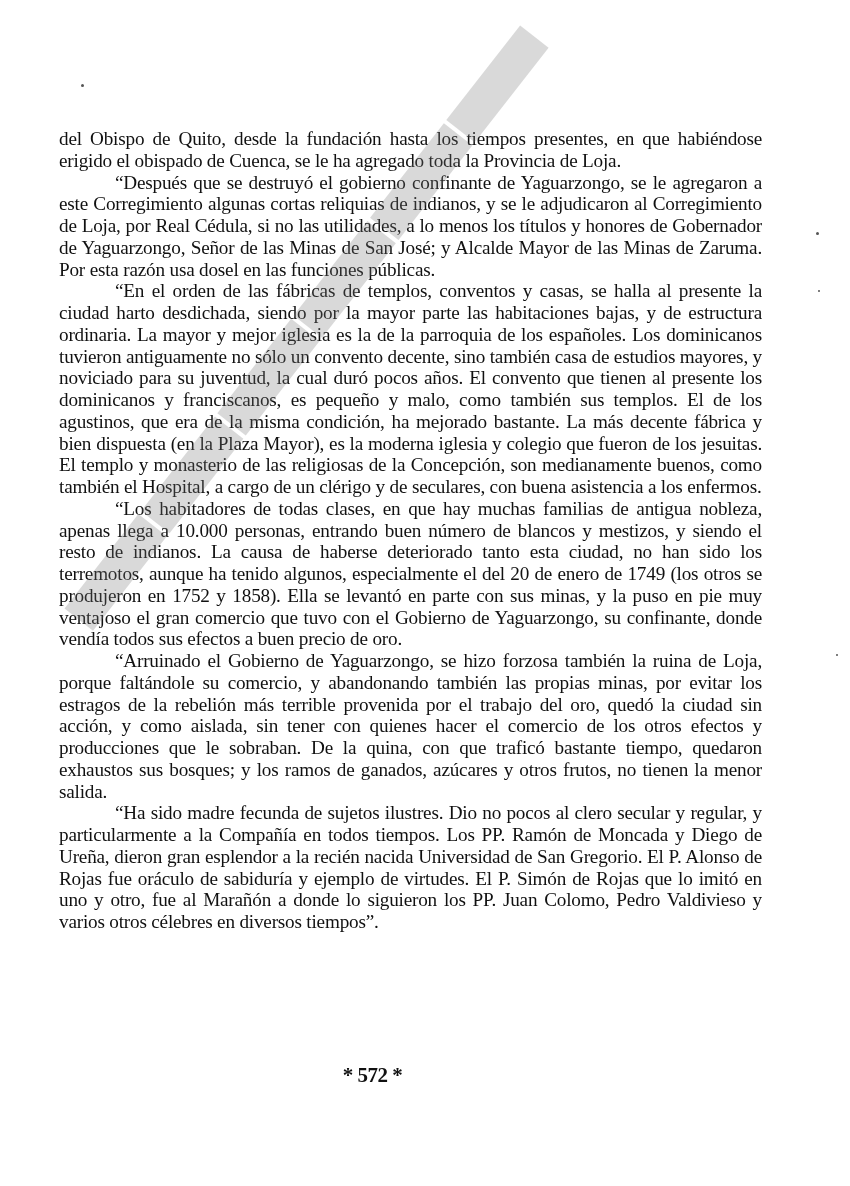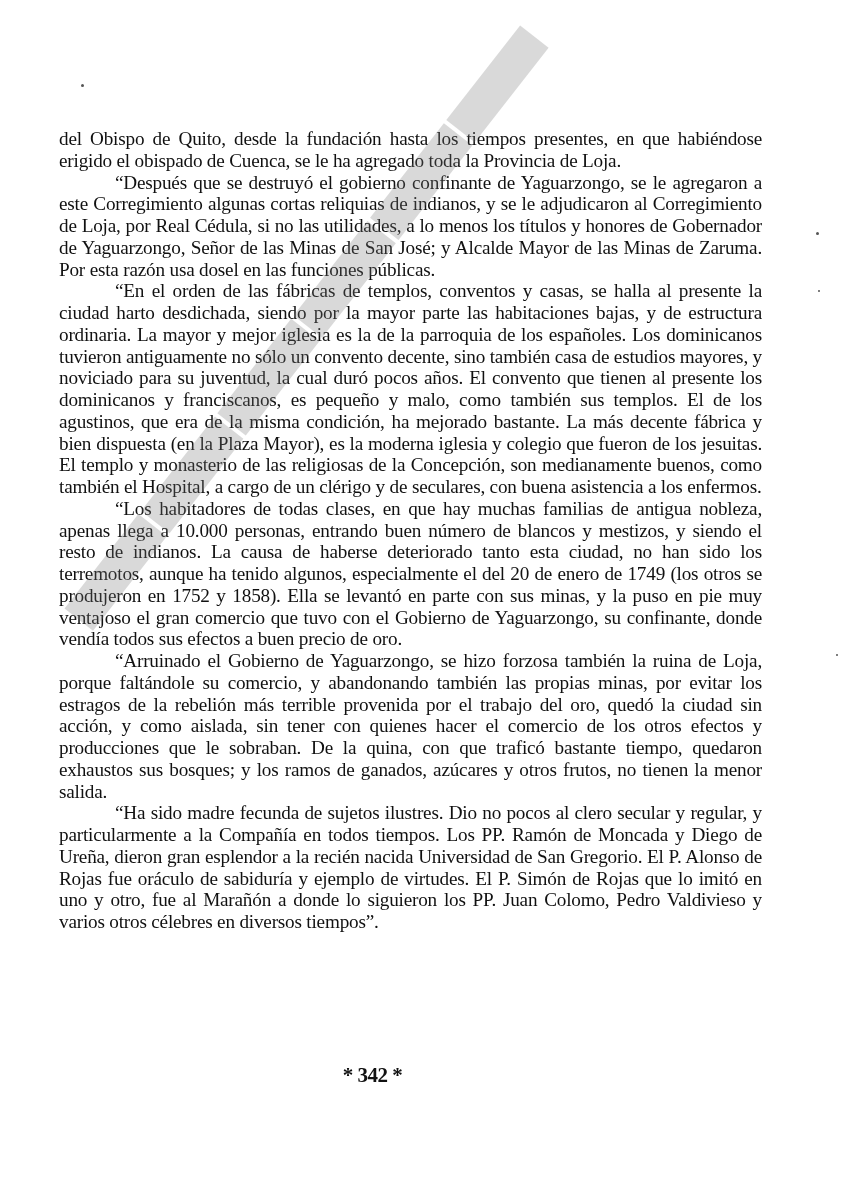--- a/index.html
+++ b/index.html
@@ -39,19 +39,19 @@
 
   <div class="text-block">
     <p class="first">del Obispo de Quito, desde la fundación hasta los tiempos presentes, en que habiéndose erigido el obispado de Cuenca, se le ha agregado toda la Provincia de Loja.</p>
     <p><span>“Después que se destruyó el gobierno confinante de Yaguarzongo, se le agregaron a este Corregimiento algunas cortas reliquias de indianos, y se le adjudicaron al Corregimiento de Loja, por Real Cédula, si no las utilidades, a lo menos los títulos y honores de </span><span class="bold">Gobernador de Yaguarzongo, Señor de las Minas de San José;</span><span> y Alcalde Mayor de las Minas de Zaruma. Por esta razón usa dosel en las funciones públicas.</span></p>
     <p>“En el orden de las fábricas de templos, conventos y casas, se halla al presente la ciudad harto desdichada, siendo por la mayor parte las habitaciones bajas, y de estructura ordinaria. La mayor y mejor iglesia es la de la parroquia de los españoles. Los dominicanos tuvieron antiguamente no sólo un convento decente, sino también casa de estudios mayores, y noviciado para su juventud, la cual duró pocos años. El convento que tienen al presente los dominicanos y franciscanos, es pequeño y malo, como también sus templos. El de los agustinos, que era de la misma condición, ha mejorado bastante. La más decente fábrica y bien dispuesta (en la Plaza Mayor), es la moderna iglesia y colegio que fueron de los jesuitas. El templo y monasterio de las religiosas de la Concepción, son medianamente buenos, como también el Hospital, a cargo de un clérigo y de seculares, con buena asistencia a los enfermos.</p>
     <p>“Los habitadores de todas clases, en que hay muchas familias de antigua nobleza, apenas llega a 10.000 personas, entrando buen número de blancos y mestizos, y siendo el resto de indianos. La causa de haberse deteriorado tanto esta ciudad, no han sido los terremotos, aunque ha tenido algunos, especialmente el del 20 de enero de 1749 (los otros se produjeron en 1752 y 1858). Ella se levantó en parte con sus minas, y la puso en pie muy ventajoso el gran comercio que tuvo con el Gobierno de Yaguarzongo, su confinante, donde vendía todos sus efectos a buen precio de oro.</p>
     <p>“Arruinado el Gobierno de Yaguarzongo, se hizo forzosa también la ruina de Loja, porque faltándole su comercio, y abandonando también las propias minas, por evitar los estragos de la rebelión más terrible provenida por el trabajo del oro, quedó la ciudad sin acción, y como aislada, sin tener con quienes hacer el comercio de los otros efectos y producciones que le sobraban. De la quina, con que traficó bastante tiempo, quedaron exhaustos sus bosques; y los ramos de ganados, azúcares y otros frutos, no tienen la menor salida.</p>
     <p>“Ha sido madre fecunda de sujetos ilustres. Dio no pocos al clero secular y regular, y particularmente a la Compañía en todos tiempos. Los PP. Ramón de Moncada y Diego de Ureña, dieron gran esplendor a la recién nacida Universidad de San Gregorio. El P. Alonso de Rojas fue oráculo de sabiduría y ejemplo de virtudes. El P. Simón de Rojas que lo imitó en uno y otro, fue al Marañón a donde lo siguieron los PP. Juan Colomo, Pedro Valdivieso y varios otros célebres en diversos tiempos”.</p>
   </div>
 
-  <div class="page-number">* 342 *</div>
+  <div class="page-number">* 572 *</div>
 
   <span class="speck" style="left:81px;top:84px;width:3px;height:3px;"></span>
   <span class="speck" style="left:816px;top:232px;width:3px;height:3px;"></span>
   <span class="speck" style="left:818px;top:290px;width:2px;height:2px;"></span>
   <span class="speck" style="left:836px;top:654px;width:2px;height:2px;"></span>
 </div>
 
 </body></html>

